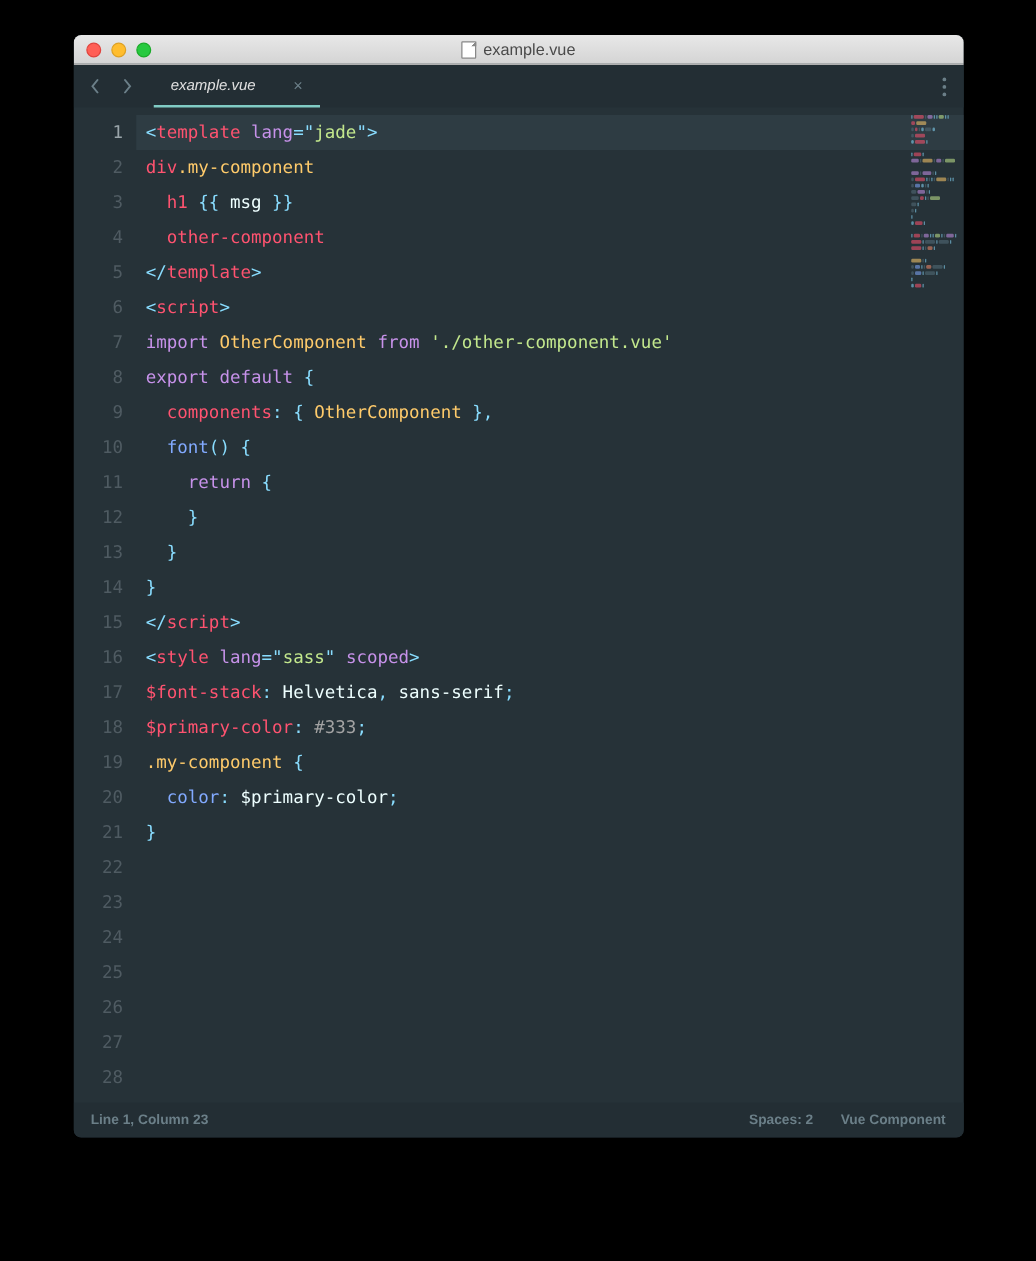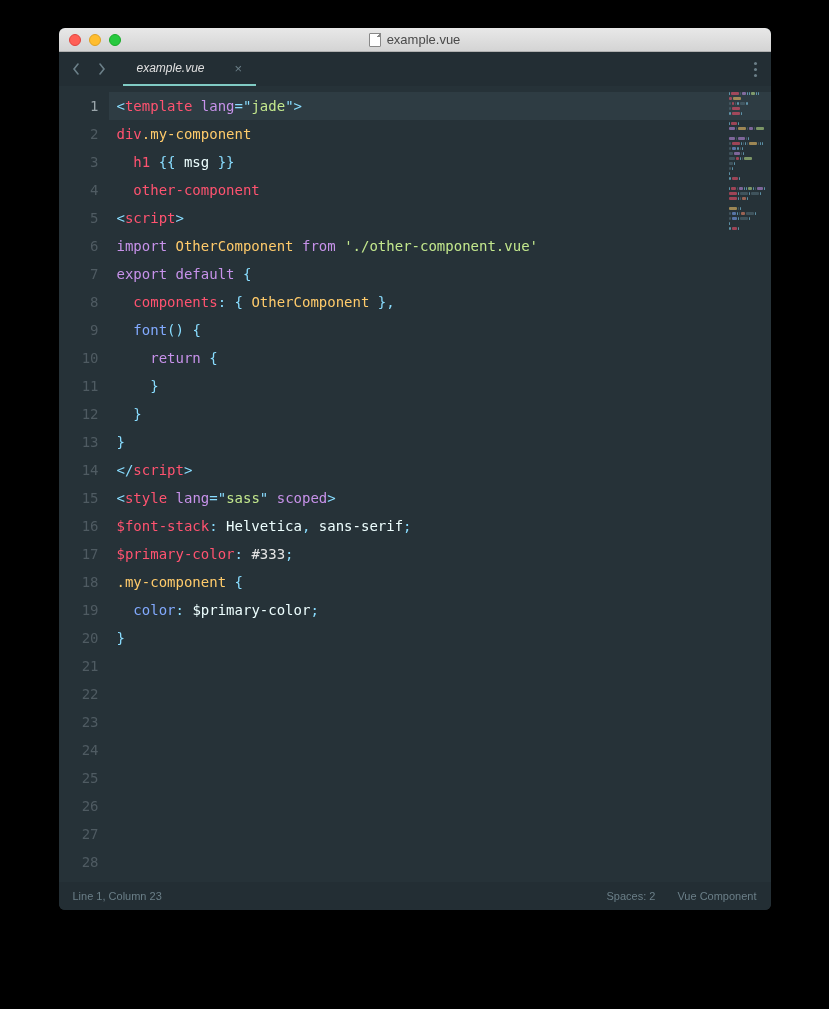--- a/index.html
+++ b/index.html
@@ -145,21 +145,21 @@
   
   .pn { color: #89ddff; } 
   .tg { color: #ff5370; } 
   .at { color: #c792ea; } 
   .st { color: #c3e88d; } 
   .kw { color: #c792ea; } 
   .fn { color: #82aaff; } 
   .cl { color: #ffcb6b; } 
   .pr { color: #ff5370; } 
   .op { color: #89ddff; } 
-  .nm { color: #e5e5e5; } 
+  .nm { color: #a3a3a3; } 
   .pl { color: #eeffff; }
   .minimap {
     position: absolute;
     top: 6px;
     right: 6px;
     width: 36px;
     height: 150px;
     opacity: 0.55;
     pointer-events: none;
   }
@@ -175,20 +175,21 @@
   }
   .statusbar {
     height: 28px;
     background: #232e34;
     display: flex;
     align-items: center;
     justify-content: space-between;
     padding: 0 14px;
     font-size: 11px;
     color: #6b7f88;
+    font-weight: bold;
   }
   .status-right { display: flex; gap: 22px; }
 </style>
 </head>
 <body>
 
 <div class="window">
 
   <div class="titlebar">
     <div class="traffic">
@@ -255,20 +256,21 @@
         <div class="ln">25</div>
         <div class="ln">26</div>
         <div class="ln">27</div>
         <div class="ln">28</div>
       </div>
     <div class="code">
       <div class="line hl"><span class="pn">&lt;</span><span class="tg">template</span><span class="pl"> </span><span class="at">lang</span><span class="pn">=</span><span class="pn">"</span><span class="st">jade</span><span class="pn">"</span><span class="pn">&gt;</span></div>
         <div class="line"><span class="tg">div</span><span class="cl">.my-component</span></div>
         <div class="line"><span class="pl">  </span><span class="tg">h1</span><span class="pl"> </span><span class="pn">{{</span><span class="pl"> msg </span><span class="pn">}}</span></div>
         <div class="line"><span class="pl">  </span><span class="tg">other-component</span></div>
+        <div class="line"><span class="pn">&lt;/</span><span class="tg">template</span><span class="pn">&gt;</span></div>
         <div class="line"><span class="pl"></span></div>
         <div class="line"><span class="pn">&lt;</span><span class="tg">script</span><span class="pn">&gt;</span></div>
         <div class="line"><span class="kw">import</span><span class="pl"> </span><span class="cl">OtherComponent</span><span class="pl"> </span><span class="kw">from</span><span class="pl"> </span><span class="st">'./other-component.vue'</span></div>
         <div class="line"><span class="pl"></span></div>
         <div class="line"><span class="kw">export</span><span class="pl"> </span><span class="kw">default</span><span class="pl"> </span><span class="pn">{</span></div>
         <div class="line"><span class="pl">  </span><span class="pr">components</span><span class="op">:</span><span class="pl"> </span><span class="pn">{</span><span class="pl"> </span><span class="cl">OtherComponent</span><span class="pl"> </span><span class="pn">}</span><span class="op">,</span></div>
         <div class="line"><span class="pl">  </span><span class="fn">font</span><span class="pn">()</span><span class="pl"> </span><span class="pn">{</span></div>
         <div class="line"><span class="pl">    </span><span class="kw">return</span><span class="pl"> </span><span class="pn">{</span></div>
         <div class="line"><span class="pl">    </span><span class="pn">}</span></div>
         <div class="line"><span class="pl">  </span><span class="pn">}</span></div>

